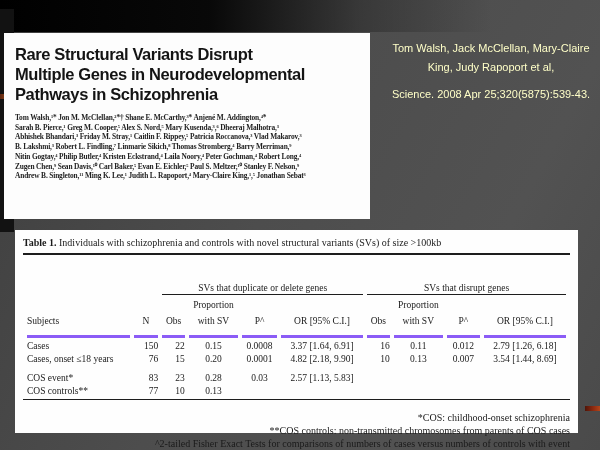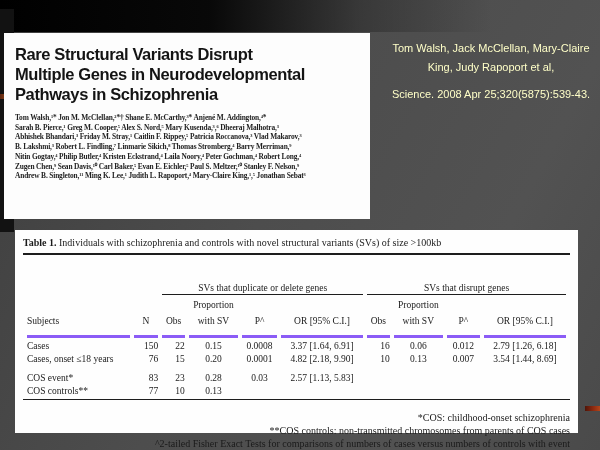--- a/index.html
+++ b/index.html
@@ -136,21 +136,21 @@
       </tr>
 
       <tr class="data">
         <td class="c-subjects">Cases</td>
         <td class="c-num">150</td>
         <td class="c-num">22</td>
         <td class="c-ctr">0.15</td>
         <td class="c-ctr">0.0008</td>
         <td class="c-ctr">3.37 [1.64, 6.91]</td>
         <td class="c-num">16</td>
-        <td class="c-ctr">0.06</td>
+        <td class="c-ctr">0.11</td>
         <td class="c-ctr">0.012</td>
         <td class="c-ctr">2.79 [1.26, 6.18]</td>
       </tr>
       <tr class="data">
         <td class="c-subjects">Cases, onset ≤18 years</td>
         <td class="c-num">76</td>
         <td class="c-num">15</td>
         <td class="c-ctr">0.20</td>
         <td class="c-ctr">0.0001</td>
         <td class="c-ctr">4.82 [2.18, 9.90]</td>

